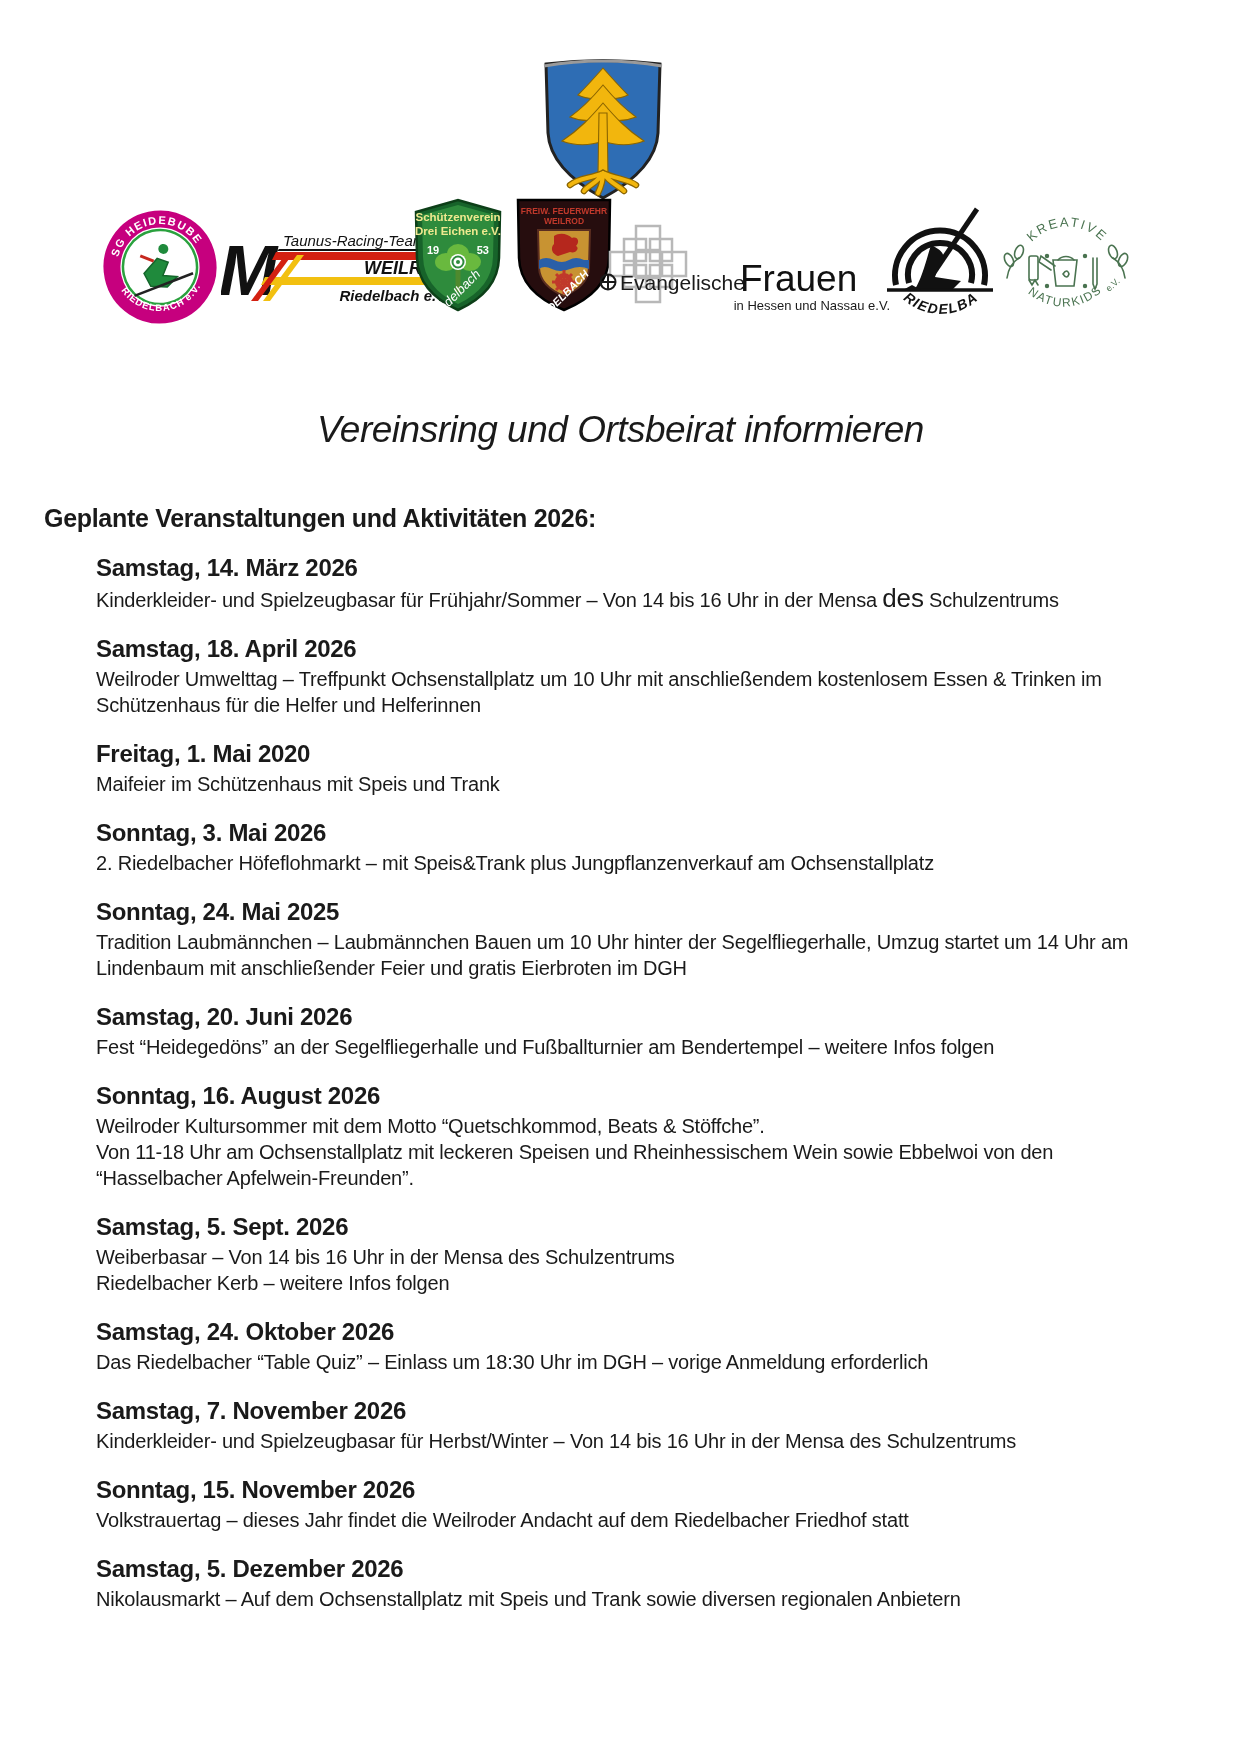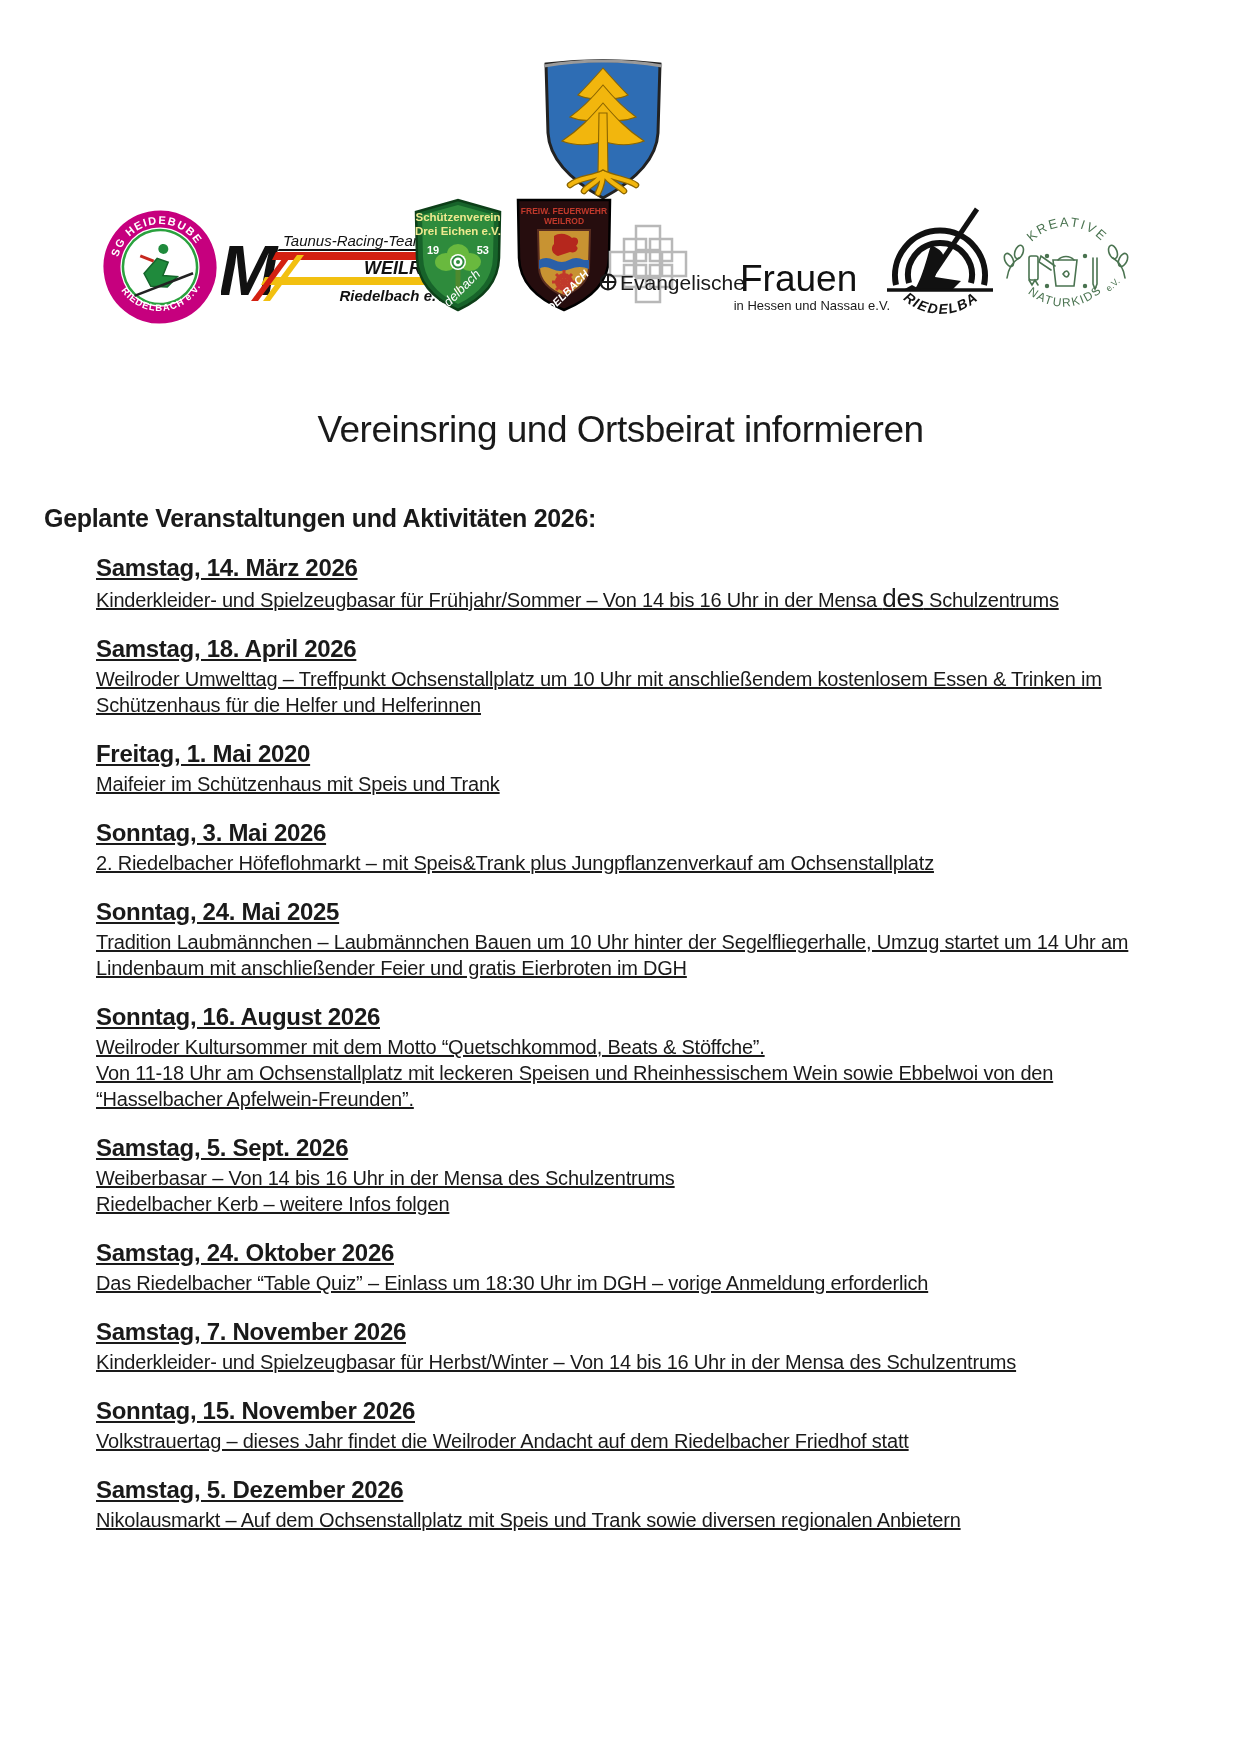--- a/index.html
+++ b/index.html
@@ -9,23 +9,23 @@
   .hdr svg{position:absolute;}
   .crest{left:540px;top:55px;}
   .sg{left:103px;top:210px;}
   .msc{left:221px;top:231px;}
   .schuetzen{left:412px;top:196px;}
   .feuerwehr{left:514px;top:196px;}
   .evfrauen{left:600px;top:224px;}
   .ski{left:887px;top:203px;}
   .naturkids{left:997px;top:212px;}
   h1{margin:66px 0 0 0;text-align:center;font-size:37px;font-weight:normal;
-     letter-spacing:-0.5px;line-height:48px;}
+     letter-spacing:-0.5px;line-height:48px;font-style:italic;}
   h2{margin:50px 0 0 44px;font-size:25px;font-weight:bold;letter-spacing:-0.3px;line-height:28px;}
-  .events{margin:2px 96px 0 96px;width:1050px;text-decoration:underline;}
+  .events{margin:2px 96px 0 96px;width:1050px;}
   .events h3{font-size:24px;font-weight:bold;letter-spacing:-0.3px;line-height:27px;margin:22px 0 4px 0;}
   .events p{font-size:20px;letter-spacing:-0.2px;line-height:26px;margin:0;}
   .big-word{font-size:26px;text-align:center;}
   svg text{font-family:"Liberation Sans",sans-serif;}
 </style>
 </head>
 <body>
 
 <div class="page">
 
@@ -218,20 +218,24 @@
     <div class="event">
       <h3>Sonntag, 3. Mai 2026</h3>
       <p>2. Riedelbacher Höfeflohmarkt – mit Speis&amp;Trank plus Jungpflanzenverkauf am Ochsenstallplatz</p>
     </div>
 
     <div class="event">
       <h3>Sonntag, 24. Mai 2025</h3>
       <p>Tradition Laubmännchen – Laubmännchen Bauen um 10 Uhr hinter der Segelfliegerhalle, Umzug startet um 14 Uhr am Lindenbaum mit anschließender Feier und gratis Eierbroten im DGH</p>
     </div>
 
+    <div class="event">
+      <h3>Samstag, 20. Juni 2026</h3>
+      <p>Fest “Heidegedöns” an der Segelfliegerhalle und Fußballturnier am Bendertempel – weitere Infos folgen</p>
+    </div>
 
     <div class="event">
       <h3>Sonntag, 16. August 2026</h3>
       <p>Weilroder Kultursommer mit dem Motto  “Quetschkommod, Beats &amp; Stöffche”.</p>
       <p>Von 11-18 Uhr am Ochsenstallplatz mit leckeren Speisen und Rheinhessischem Wein sowie Ebbelwoi von den “Hasselbacher Apfelwein-Freunden”.</p>
     </div>
 
     <div class="event">
       <h3>Samstag, 5. Sept. 2026</h3>
       <p>Weiberbasar – Von 14 bis 16 Uhr in der Mensa des Schulzentrums</p>

